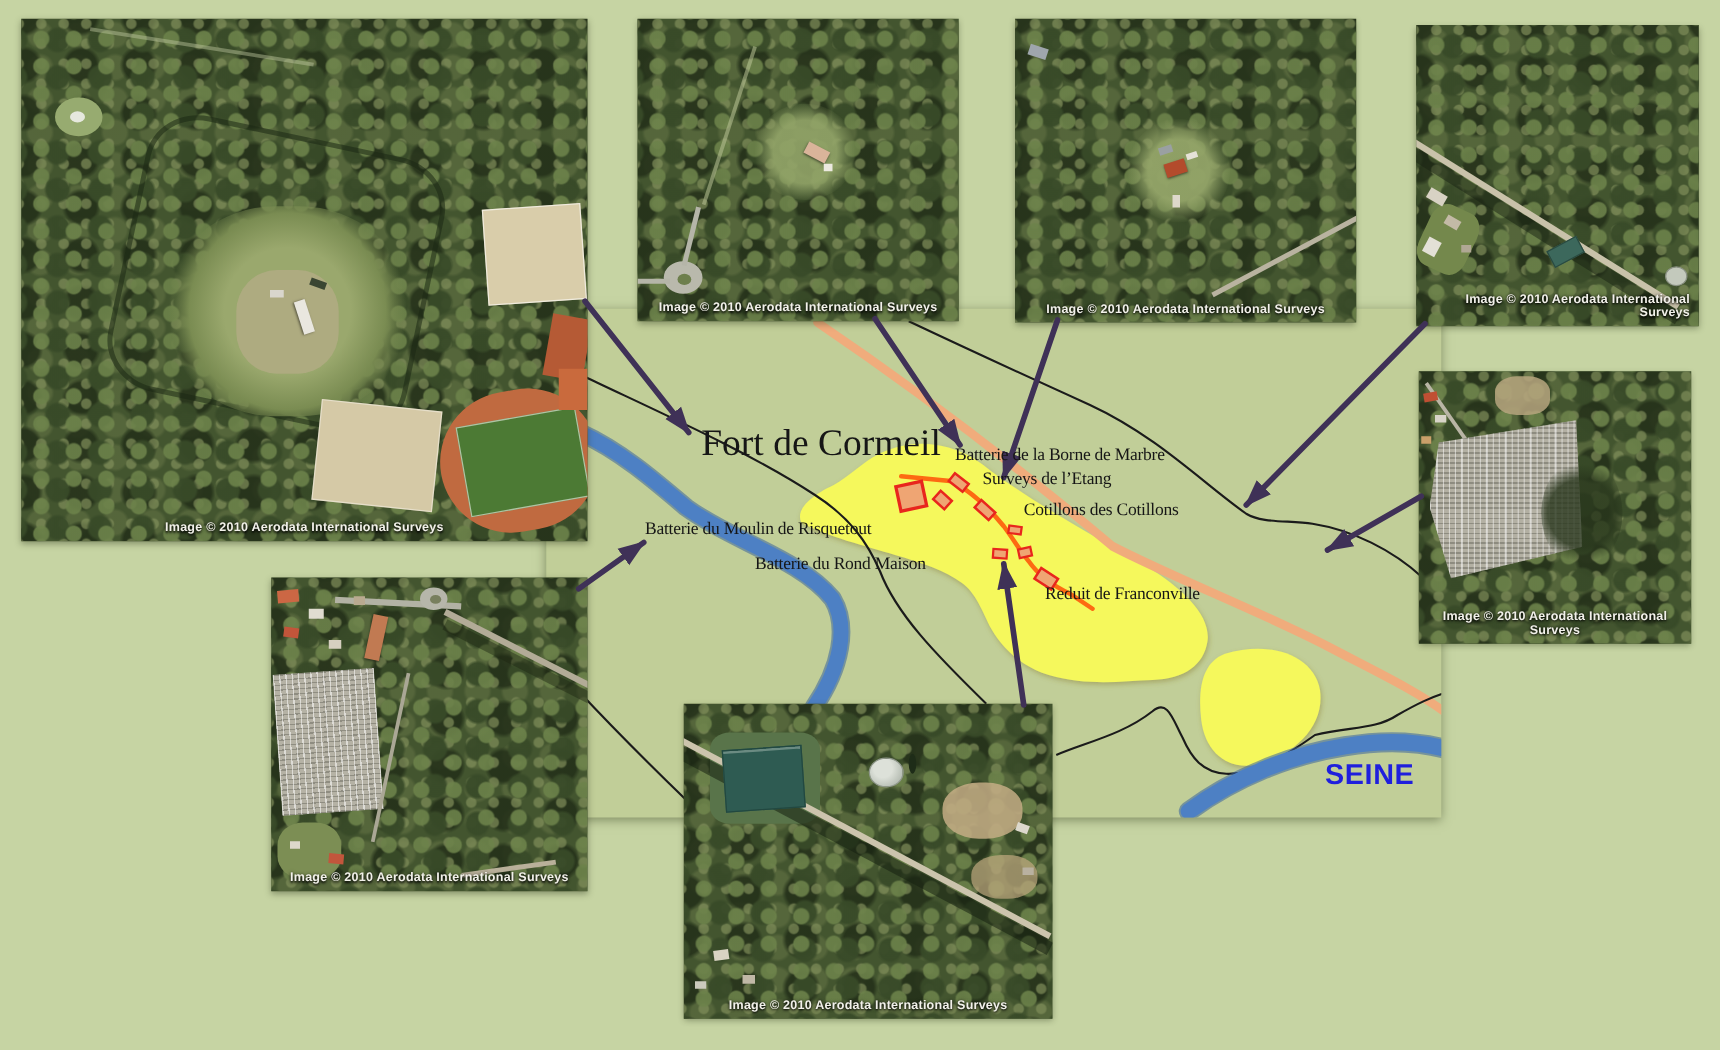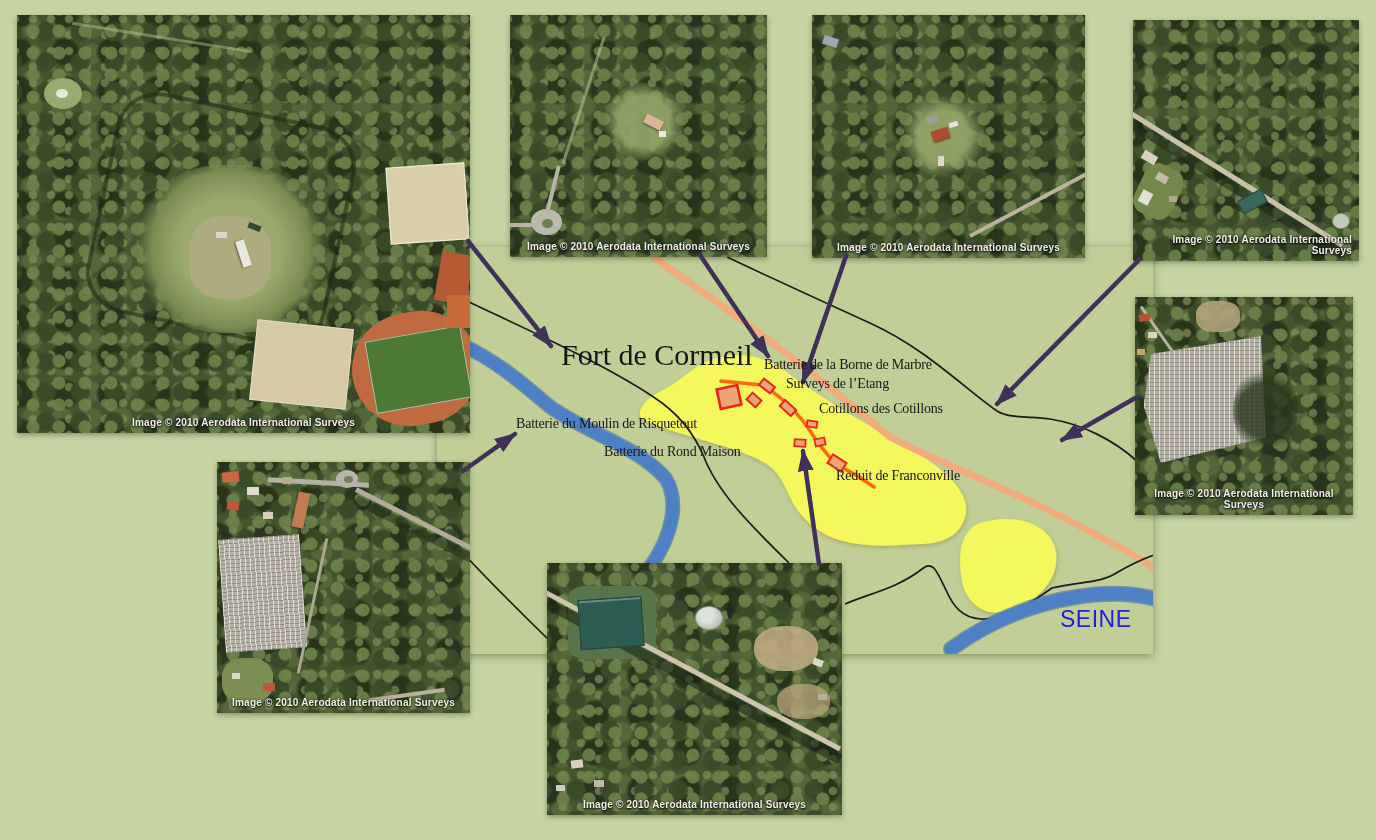--- a/index.html
+++ b/index.html
@@ -9,21 +9,21 @@
   
   .map-bg{position:absolute;left:437px;top:247px;width:716px;height:407px;
           background:#c1ce98;box-shadow:0 2px 8px rgba(70,80,45,.55);z-index:2;}
   .map-svg{position:absolute;left:0;top:0;z-index:5;pointer-events:none;}
   .anno-svg{position:absolute;left:0;top:0;z-index:30;pointer-events:none;}
 
   
   .map-label{position:absolute;font-family:"Liberation Serif",serif;font-size:14px;
              color:#161616;white-space:nowrap;z-index:40;letter-spacing:-0.2px;}
   .fort-title{font-size:30px;letter-spacing:0;}
-  .river-name{font-family:"Liberation Sans",sans-serif;font-weight:normal;font-size:23px;
+  .river-name{font-family:"Liberation Sans",sans-serif;font-weight:bold;font-size:23px;
               color:#1f1fdd;letter-spacing:0.5px;}
 
   
   .sat{position:absolute;overflow:hidden;background:#43552f;z-index:10;
        box-shadow:0 2px 5px rgba(40,50,25,.4);}
   .canopy{position:absolute;inset:0;
     background-image:
       radial-gradient(circle, rgba(108,130,74,.9) 0 34%, rgba(108,130,74,0) 42%),
       radial-gradient(circle, rgba(56,74,40,.95) 0 38%, rgba(56,74,40,0) 48%),
       radial-gradient(circle, rgba(128,142,90,.7) 0 30%, rgba(128,142,90,0) 40%),

